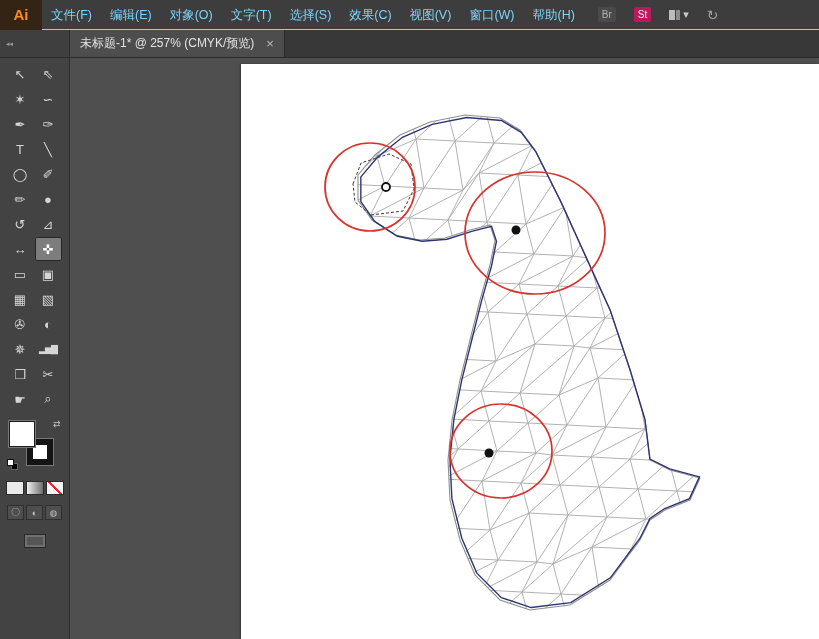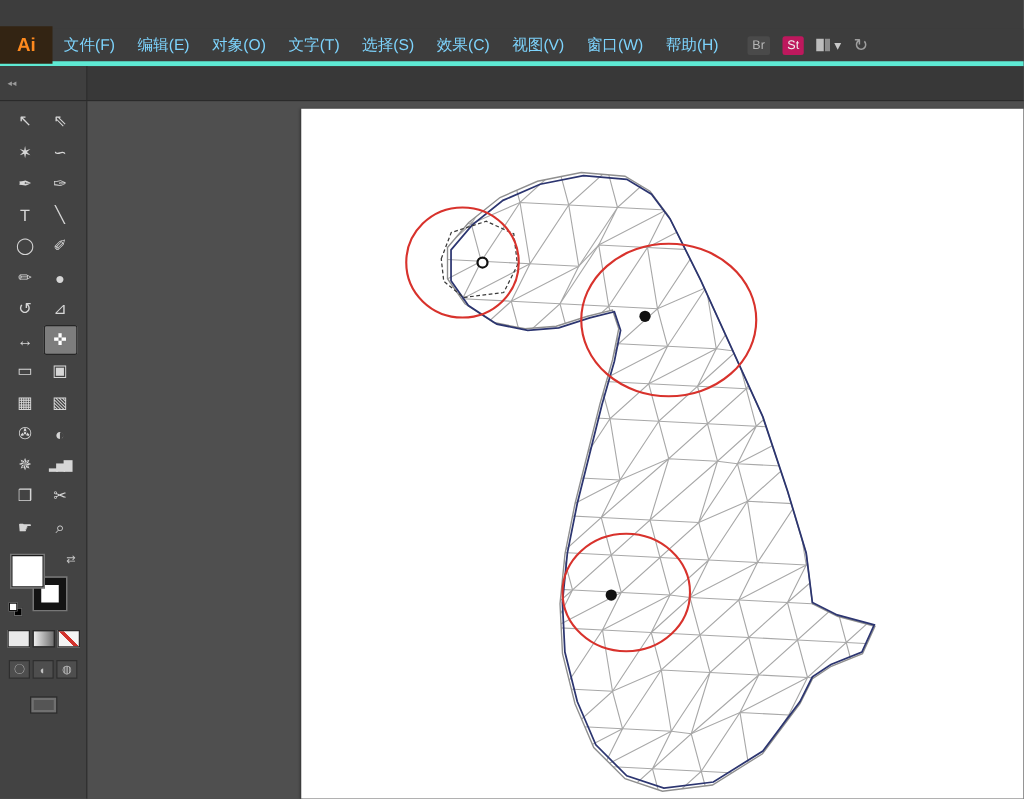--- a/index.html
+++ b/index.html
@@ -2,25 +2,25 @@
 <html><head>
 <meta charset="utf-8">
 <style>
   * { margin:0; padding:0; box-sizing:border-box; }
   html,body { width:819px; height:639px; overflow:hidden; background:#333;
     font-family:"Liberation Sans","DejaVu Sans",sans-serif; }
   .app { width:819px; height:639px; display:flex; flex-direction:column; background:#3d3d3d; }
 
   
   .menubar { height:25px; background:#3d3d3d; display:flex; align-items:center;
-    border-bottom:4px solid #5eead4; flex:0 0 30px;margin-top:23px; }
+    border-bottom:1px solid #5eead4; flex:0 0 30px; }
   .ai-logo { width:42px; height:30px; display:flex; align-items:center; justify-content:center;
     color:#ff8a1e; font-weight:bold; font-size:15px; background:#332413; }
   .menu-item { padding:8px 9px; font-size:12.5px; color:#7dd3fc; line-height:30px; cursor:default; }
-  .menubar-right { margin-left:14px; display:flex; align-items:center; gap:10px; }
+  .menubar-right { margin-left:14px; display:flex; align-items:center; gap:18px; }
   .badge { font-size:10px; padding:2px 4px; border-radius:2px; }
   .badge-br { background:#4a4a4a; color:#b5b5b5; }
   .badge-st { background:#be185d; color:#f0f0f0; }
   .ws-switch { display:flex; align-items:center; gap:3px; color:#c9c9c9; font-size:11px; }
   .ws-rects { display:inline-flex; gap:1px; }
   .ws-rects i { display:block; width:6px; height:10px; background:#bdbdbd; }
   .ws-rects i:last-child { width:4px; background:#8d8d8d; }
   .sync-icon { color:#9f9f9f; font-size:14px; }
 
   
@@ -101,20 +101,24 @@
             <i></i>
           </span>
         <span>▾</span>
       </span>
       <span class="sync-icon">↻</span>
     </div>
   </div>
 
   <div class="tabbar">
     <div class="panel-collapse">◂◂</div>
+    <div class="tab">
+      <span class="tab-title">未标题-1* @ 257% (CMYK/预览)</span>
+      <span class="tab-close">×</span>
+    </div>
   </div>
 
   <div class="content">
 
     <div class="toolbar">
       <div class="tools-grid" id="tools-grid">
           <div class="tool-cell">↖</div>
           <div class="tool-cell">⇖</div>
           <div class="tool-cell">✶</div>
           <div class="tool-cell">∽</div>

